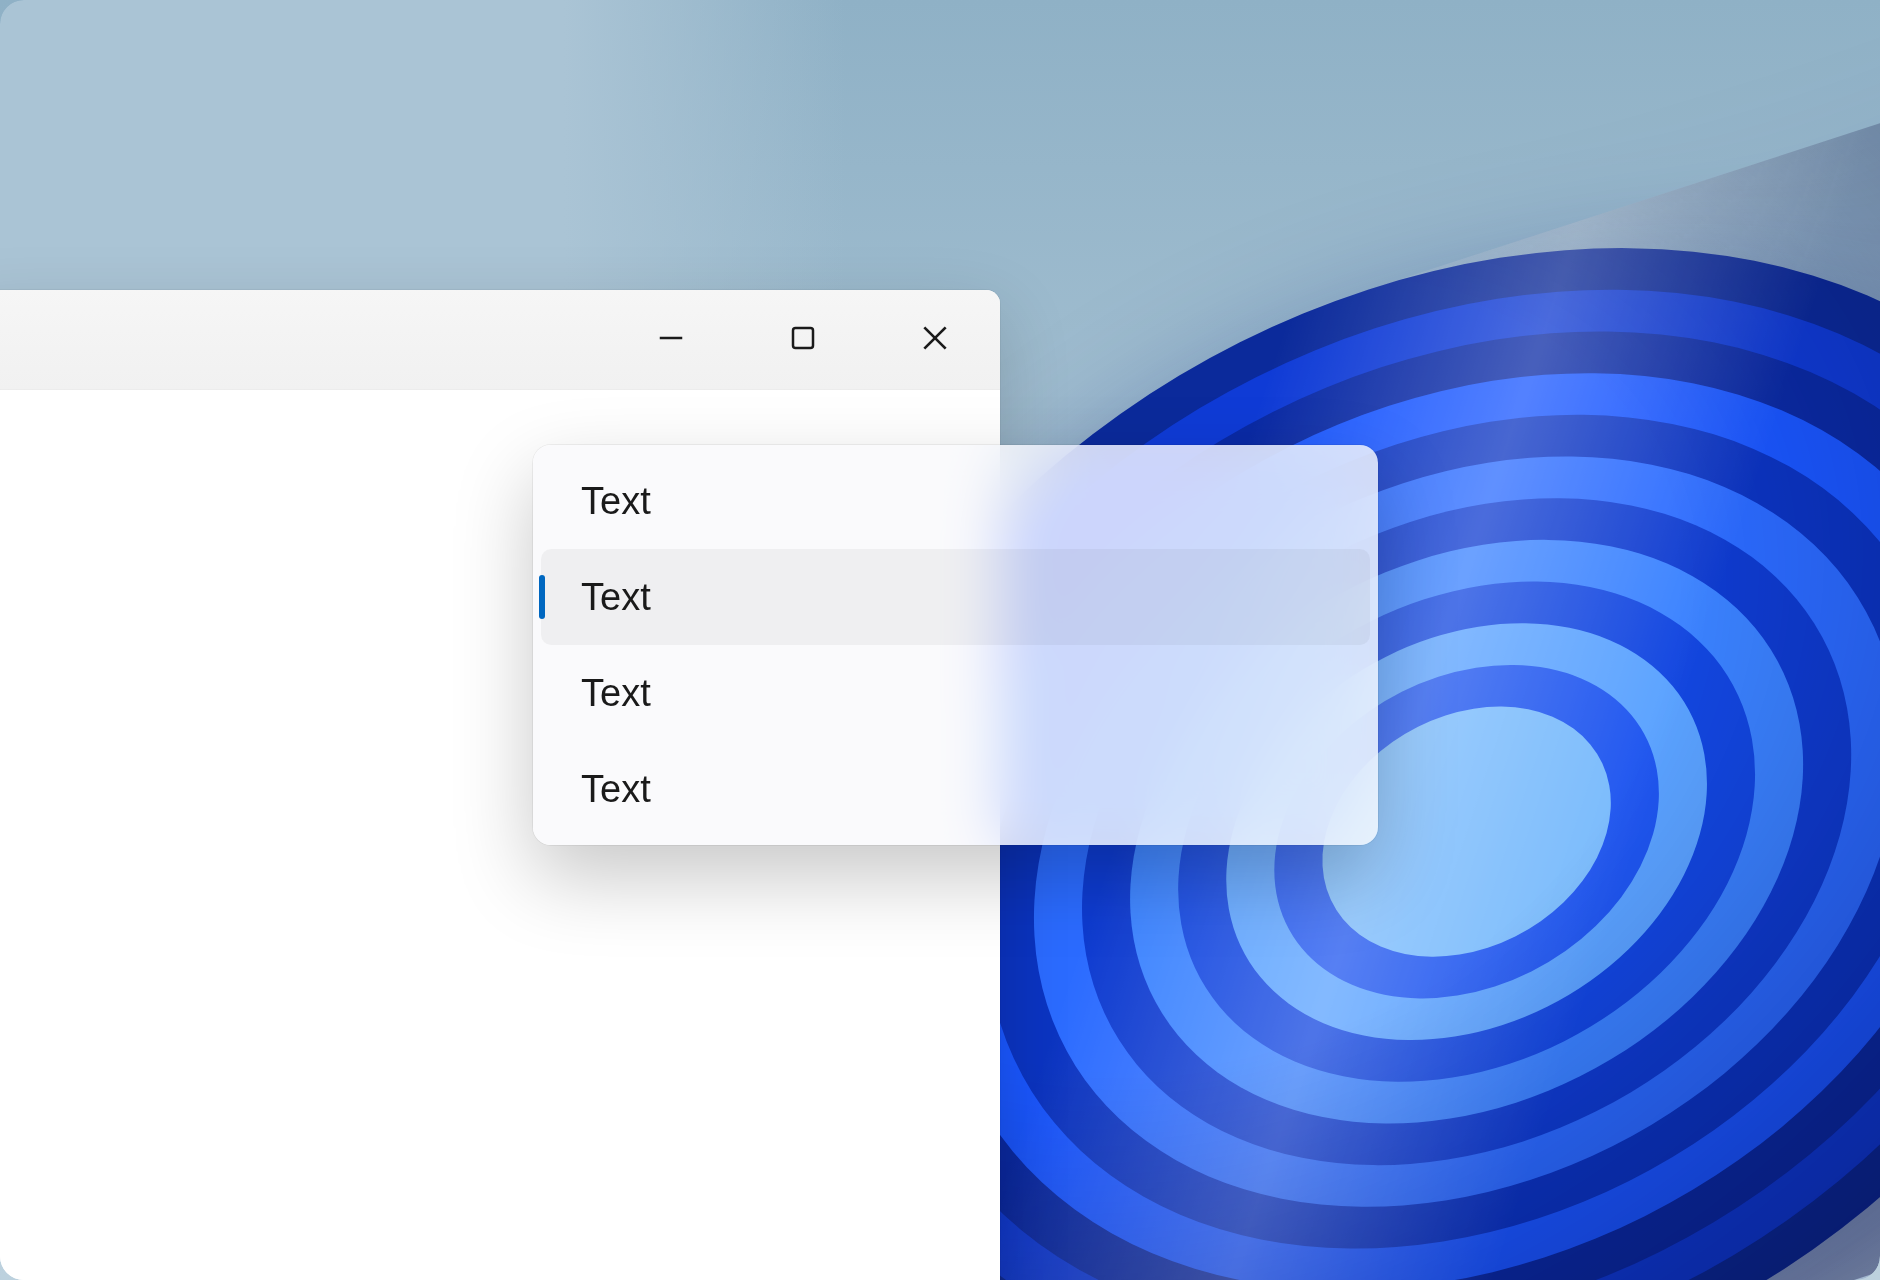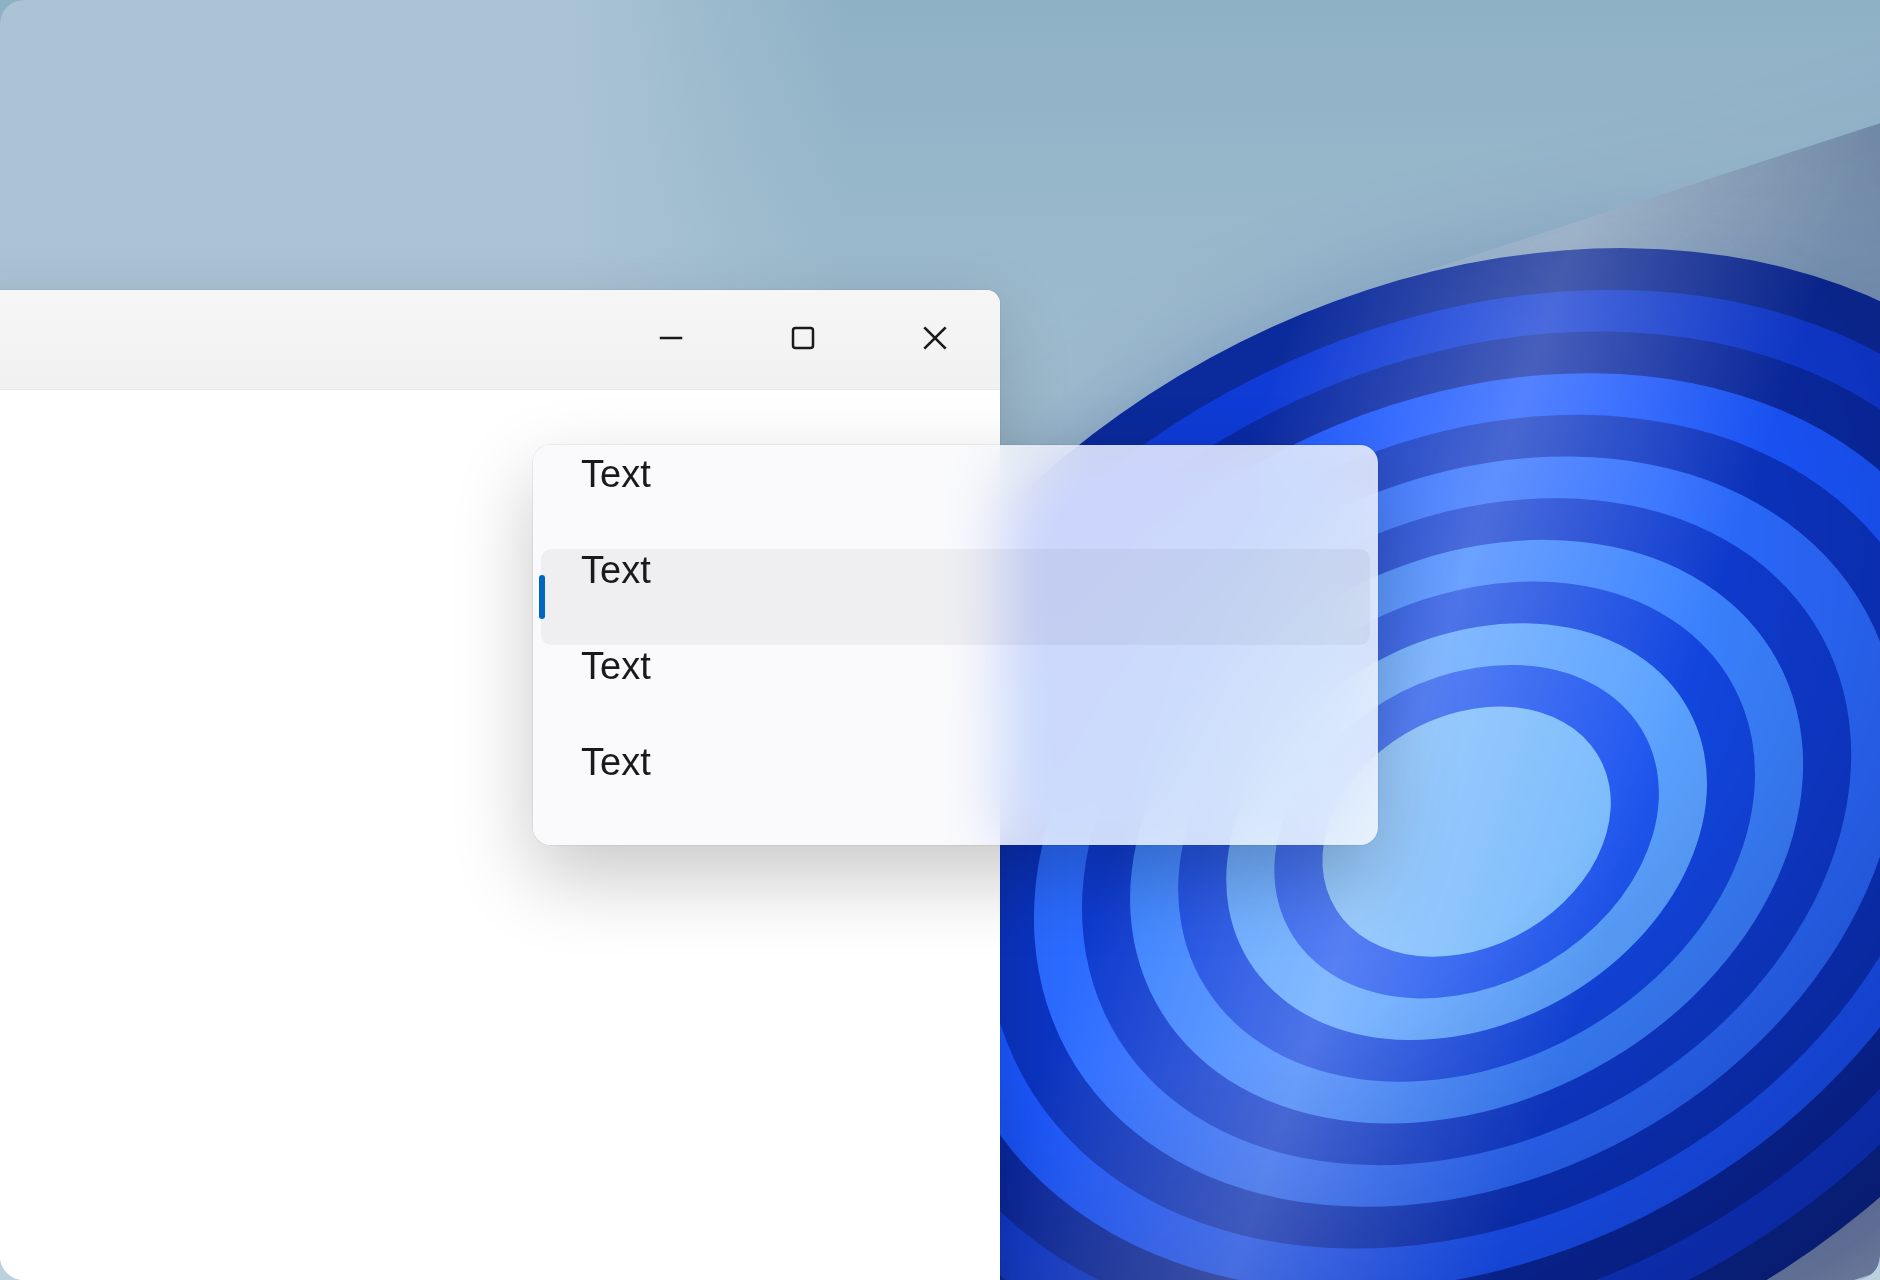--- a/index.html
+++ b/index.html
@@ -116,20 +116,21 @@
     backdrop-filter: blur(30px) saturate(160%);
     -webkit-backdrop-filter: blur(30px) saturate(160%);
     box-shadow:
       0 32px 80px rgba(0,0,0,.22),
       0 0 0 1px rgba(0,0,0,.06);
   }
   .flyout-item {
     position: relative;
     height: 96px;
     display: flex;
+    align-items: center;
     padding: 0 40px;
     margin: 0 8px;
     border-radius: 10px;
     font-size: 38px;
     color: #1a1a1a;
     cursor: default;
   }
   .flyout-item.selected {
     background: rgba(0,0,0,.045);
   }

